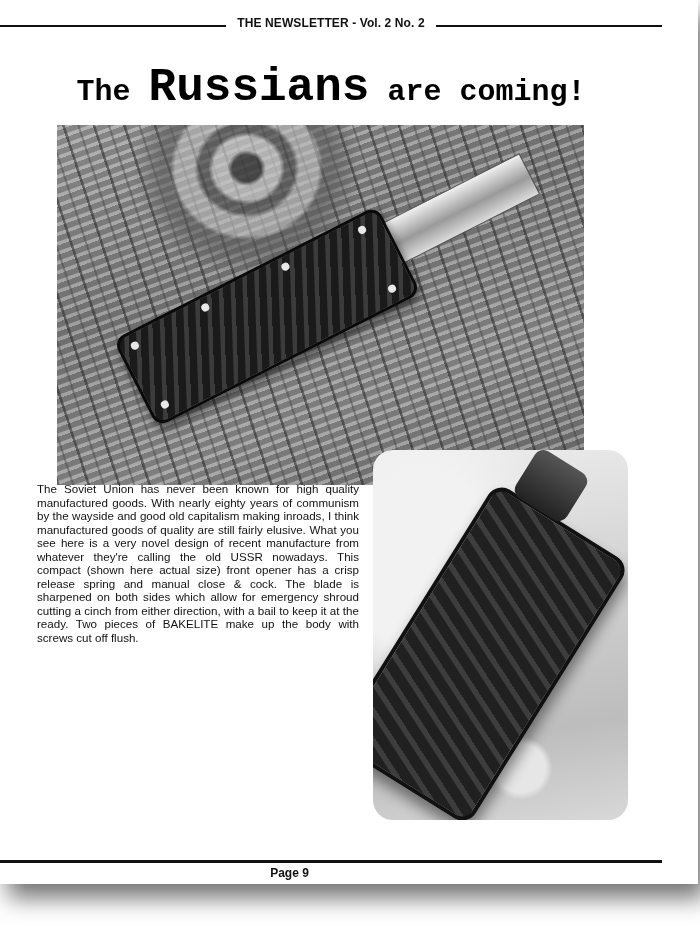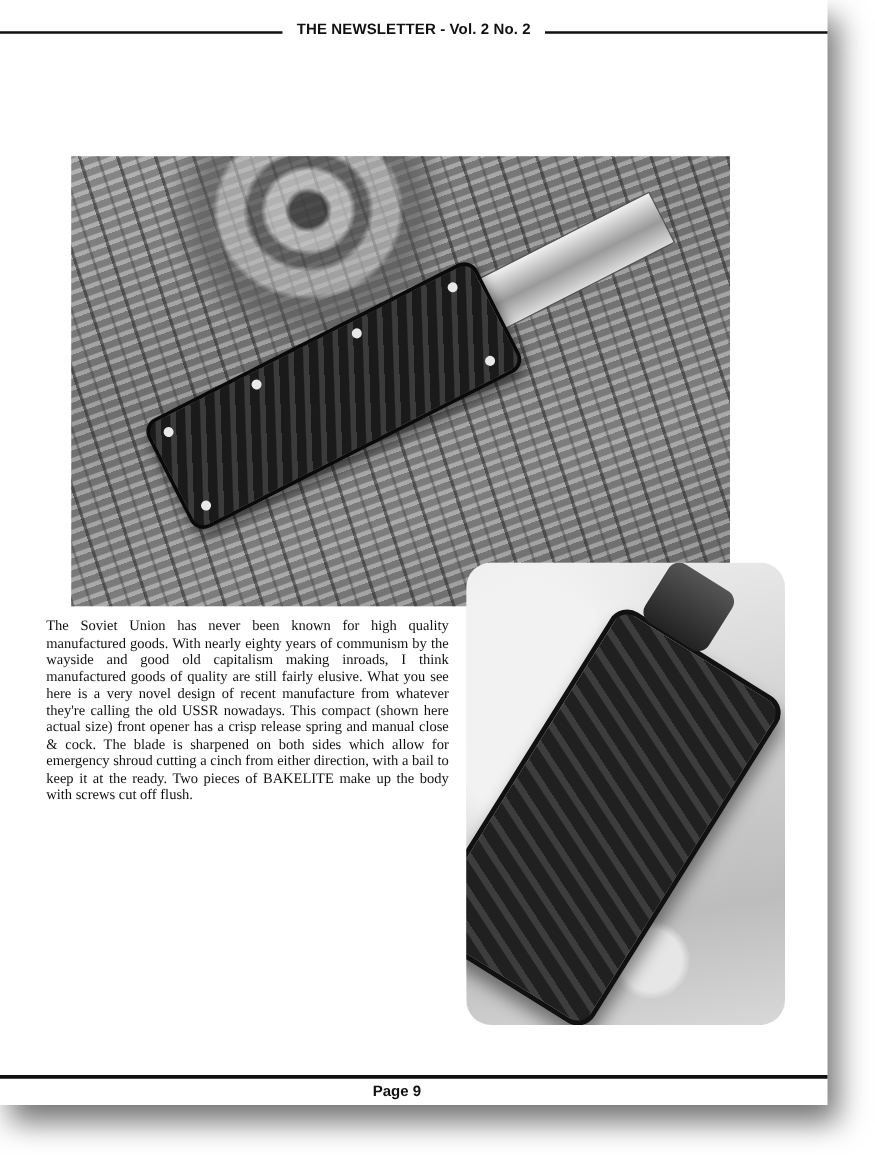--- a/index.html
+++ b/index.html
@@ -1,18 +1,18 @@
 <!DOCTYPE html>
 <html><head>
 <meta charset="utf-8">
 <style>
   html, body { margin:0; padding:0; }
   body { width:700px; height:927px; background:#ffffff; position:relative; overflow:hidden; font-family:"Liberation Sans", sans-serif; }
   .page { position:absolute; left:0; top:0; width:662px; height:884px; background:#ffffff;
-          box-shadow: 8px 14px 22px rgba(0,0,0,0.55); }
+          box-shadow: 8px 14px 22px rgba(0,0,0,0.55); padding-left: 36px; }
   .hdr { position:absolute; left:0; top:14px; width:662px; height:16px; }
   .hdr-line { position:absolute; top:11px; height:2px; background:#111; }
   .hdr-line.l { left:0; width:226px; }
   .hdr-line.r { left:436px; width:226px; }
   .hdr-text { position:absolute; left:226px; width:210px; top:2px; text-align:center; font-size:12px; font-weight:bold; color:#111; letter-spacing:0.1px; }
   .title { position:absolute; left:0; width:662px; top:62px; text-align:center; font-family:"Liberation Mono", monospace; color:#000; white-space:nowrap; }
   .title .small { font-size:30px; font-weight:bold; }
   .title .big { font-size:46px; font-weight:bold; }
   .photo-main { position:absolute; left:57px; top:125px; width:527px; height:360px; overflow:hidden;
     background:
@@ -27,36 +27,39 @@
   .knife-blade { position:absolute; left:285px; top:48px; width:160px; height:44px; background:linear-gradient(180deg,#f0f0f0,#9a9a9a 55%,#dcdcdc); border:1px solid #555; }
   .pin { position:absolute; width:8px; height:8px; border-radius:50%; background:#e8e8e8; }
   .badge-pin { position:absolute; left:392px; top:345px; width:74px; height:40px; background:linear-gradient(135deg,#d8d8d8,#8d8d8d); border:2px solid #eee; transform:rotate(4deg); }
   .photo-inset { position:absolute; left:373px; top:450px; width:255px; height:370px; border-radius:20px; overflow:hidden;
      background: radial-gradient(circle at 58% 86%, #e6e6e6 0 7%, transparent 9%),
                  radial-gradient(ellipse at 20% 30%, #f2f2f2 0 25%, transparent 45%),
                  linear-gradient(170deg,#eeeeee 0%,#cfcfcf 45%,#bdbdbd 75%,#d8d8d8 100%); }
   .inset-knife { position:absolute; left:30px; top:50px; width:150px; height:300px; transform:rotate(32deg); transform-origin:50% 50%; border-radius:16px;
      background: repeating-linear-gradient(25deg,#202020 0 10px,#3d3d3d 11px 16px); border:4px solid #111; box-shadow: 6px 8px 14px rgba(0,0,0,0.45);}
   .inset-cap { position:absolute; left:148px; top:8px; width:60px; height:55px; border-radius:10px; background:linear-gradient(180deg,#555,#222); transform:rotate(32deg);}
-  .body-text { position:absolute; left:37px; top:494px; width:322px; font-family:Liberation Serif, serif; font-size:11.6px; line-height:13.5px; color:#111; text-align:justify; }
+  .body-text { position:absolute; left:37px; top:482px; width:322px; font-family:Liberation Sans, sans-serif; font-size:11.6px; line-height:13.5px; color:#111; text-align:justify; }
   .body-text p { margin:0 0 13.5px 0; }
   .footer-line { position:absolute; left:0; top:860px; width:662px; height:3px; background:#111; }
-  .footer-text { position:absolute; left:0; width:579px; top:866px; text-align:center; font-size:12px; font-weight:bold; color:#111;margin-left:28px; }
+  .footer-text { position:absolute; left:0; width:579px; top:866px; text-align:center; font-size:12px; font-weight:bold; color:#111; }
 </style>
 </head>
 <body>
 
 <div class="page">
 
   <div class="hdr">
     <div class="hdr-line l"></div>
     <div class="hdr-text">THE NEWSLETTER - Vol. 2 No. 2</div>
     <div class="hdr-line r"></div>
   </div>
 
+  <div class="title">
+    <span class="small">The </span><span class="big">Russians</span><span class="small"> are coming!</span>
+  </div>
 
   <div class="photo-main">
     <div class="knife-main">
       <div class="knife-blade"></div>
       <div class="knife-handle">
         <span class="pin" style="left:10px;top:8px"></span>
         <span class="pin" style="left:90px;top:6px"></span>
         <span class="pin" style="left:180px;top:6px"></span>
         <span class="pin" style="left:265px;top:8px"></span>
         <span class="pin" style="left:10px;top:74px"></span>

